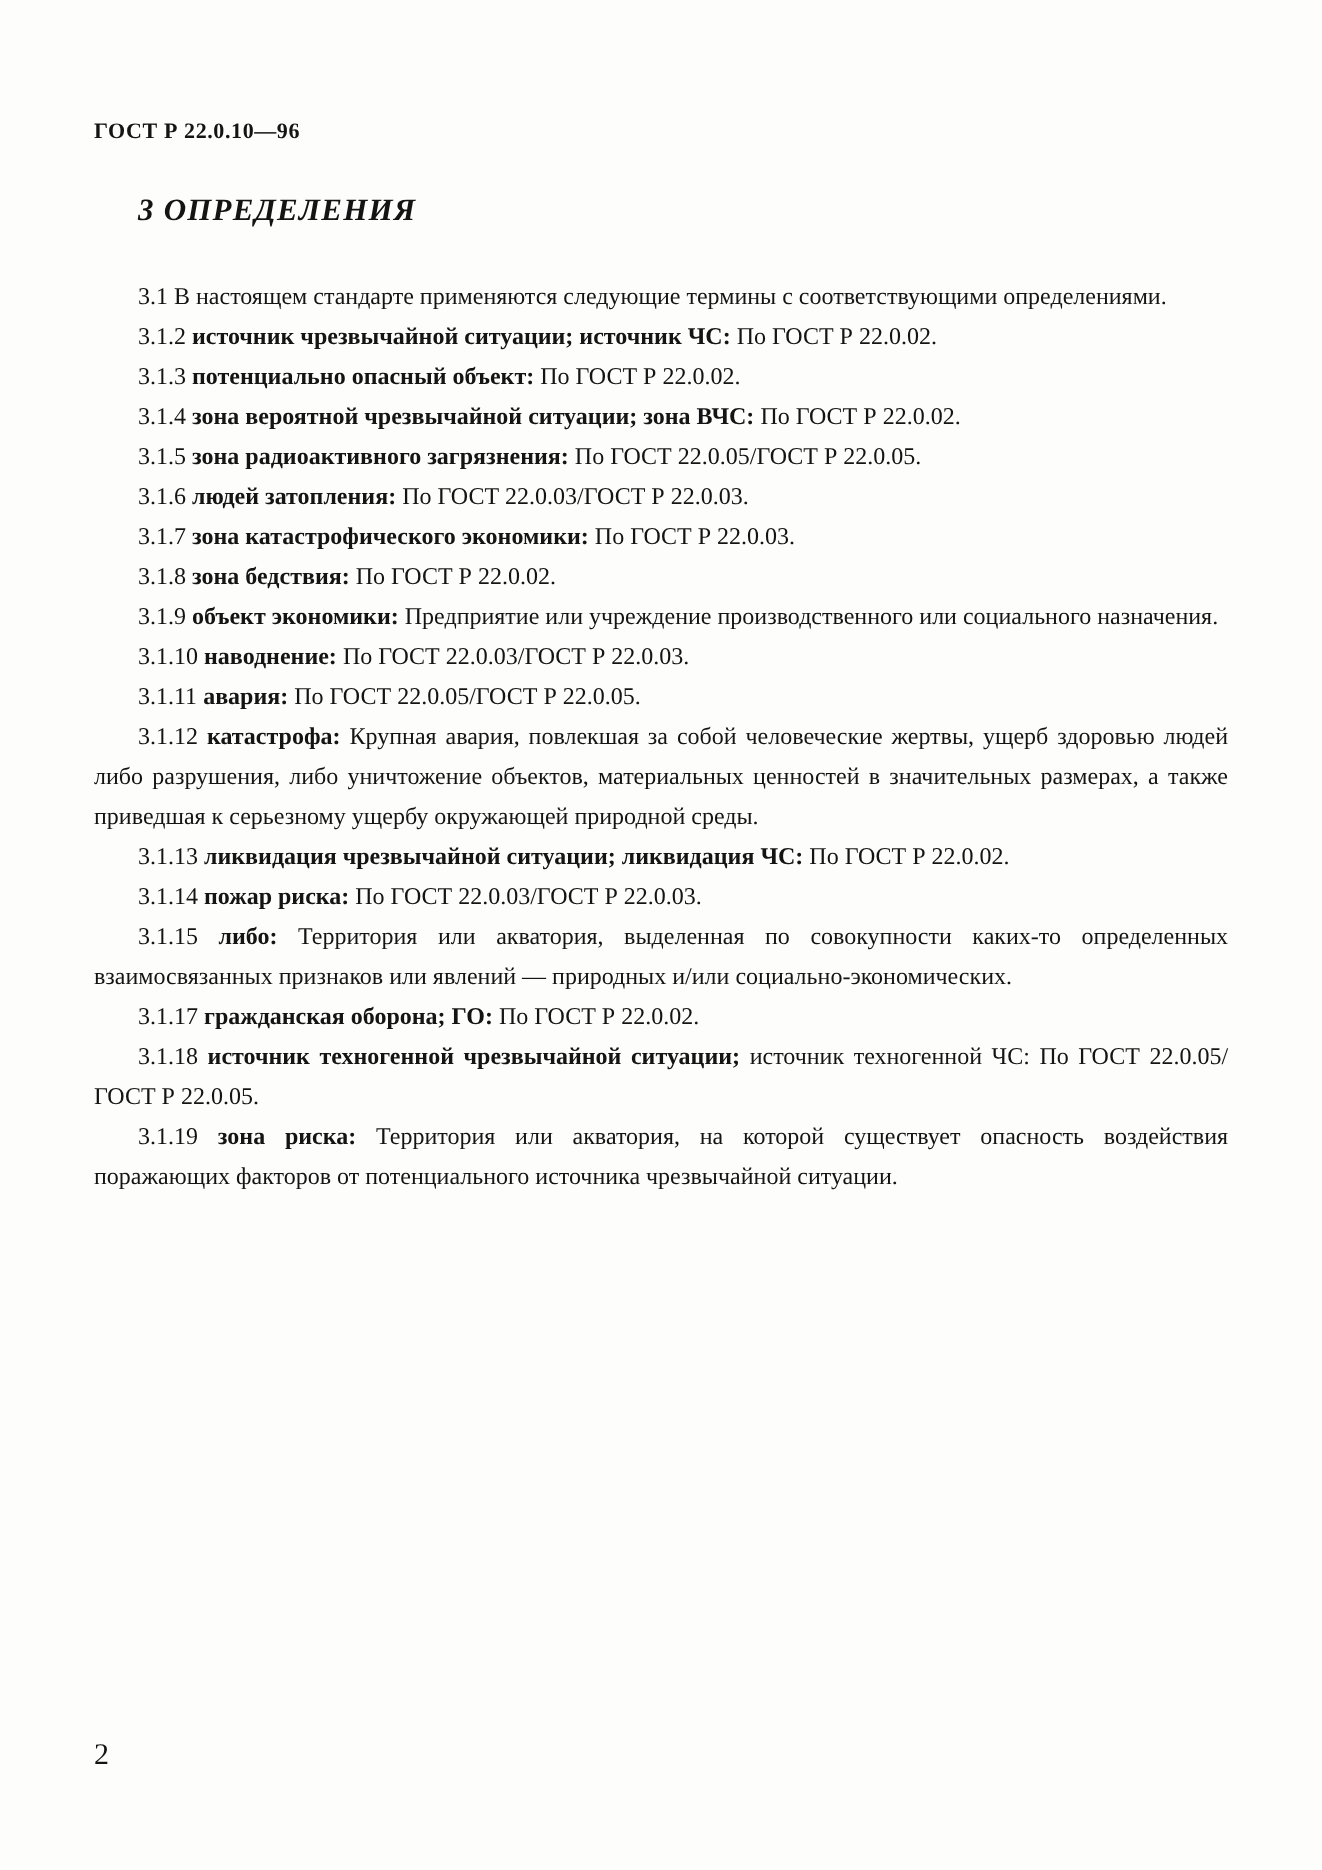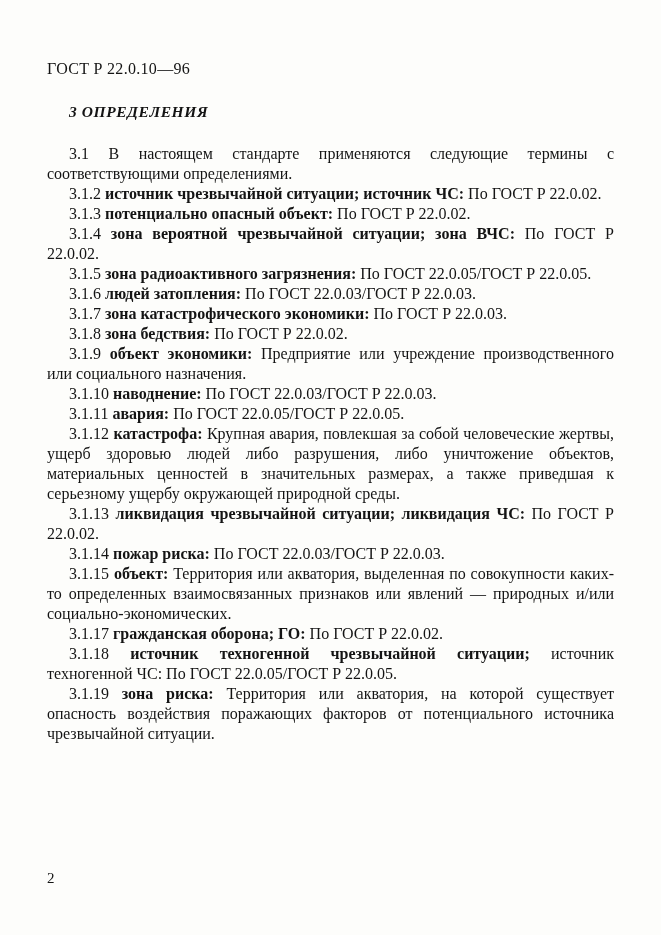--- a/index.html
+++ b/index.html
@@ -18,36 +18,36 @@
     overflow: hidden;
     box-shadow: 0 0 4px rgba(0,0,0,0.15);
   }
   .content {
     position: absolute;
     left: 47px;
     top: 60px;
     width: 567px;
   }
   .doc-header {
-    font-weight: normal;
-    font-size: 16px;
+    font-weight: bold;
+    font-size: 11px;
     letter-spacing: 0.3px;
     white-space: nowrap;
   }
   .section-title {
     font-weight: bold;
     font-size: 15.5px;
     letter-spacing: 0.6px;
     margin-top: 25px;
     padding-left: 22px;
     font-style: italic;
   }
   .paras {
     margin-top: 23px;
-    font-size: 16px;
+    font-size: 12px;
     line-height: 20px;
     text-align: justify;
   }
   .paras p {
     margin: 0;
     text-indent: 22px;
   }
   .paras .para-term {
     font-weight: bold;
   }
@@ -73,20 +73,20 @@
         <p><span class="para-num">3.1.5 </span><span class="para-term">зона радиоактивного загрязнения:</span> <span class="para-text">По ГОСТ 22.0.05/ГОСТ Р 22.0.05.</span></p>
         <p><span class="para-num">3.1.6 </span><span class="para-term">людей затопления:</span> <span class="para-text">По ГОСТ 22.0.03/ГОСТ Р 22.0.03.</span></p>
         <p><span class="para-num">3.1.7 </span><span class="para-term">зона катастрофического экономики:</span> <span class="para-text">По ГОСТ Р 22.0.03.</span></p>
         <p><span class="para-num">3.1.8 </span><span class="para-term">зона бедствия:</span> <span class="para-text">По ГОСТ Р 22.0.02.</span></p>
         <p><span class="para-num">3.1.9 </span><span class="para-term">объект экономики:</span> <span class="para-text">Предприятие или учреждение производственного или социального назначения.</span></p>
         <p><span class="para-num">3.1.10 </span><span class="para-term">наводнение:</span> <span class="para-text">По ГОСТ 22.0.03/ГОСТ Р 22.0.03.</span></p>
         <p><span class="para-num">3.1.11 </span><span class="para-term">авария:</span> <span class="para-text">По ГОСТ 22.0.05/ГОСТ Р 22.0.05.</span></p>
         <p><span class="para-num">3.1.12 </span><span class="para-term">катастрофа:</span> <span class="para-text">Крупная авария, повлекшая за собой человеческие жертвы, ущерб здоровью людей либо разрушения, либо уничтожение объектов, материальных ценностей в значительных размерах, а также приведшая к серьезному ущербу окружающей природной среды.</span></p>
         <p><span class="para-num">3.1.13 </span><span class="para-term">ликвидация чрезвычайной ситуации; ликвидация ЧС:</span> <span class="para-text">По ГОСТ Р 22.0.02.</span></p>
         <p><span class="para-num">3.1.14 </span><span class="para-term">пожар риска:</span> <span class="para-text">По ГОСТ 22.0.03/ГОСТ Р 22.0.03.</span></p>
-        <p><span class="para-num">3.1.15 </span><span class="para-term">объект:</span> <span class="para-text">Территория или акватория, выделенная по совокупности каких-то определенных взаимосвязанных признаков или явлений — природных и/или социально-экономических.</span></p>
+        <p><span class="para-num">3.1.15 </span><span class="para-term">либо:</span> <span class="para-text">Территория или акватория, выделенная по совокупности каких-то определенных взаимосвязанных признаков или явлений — природных и/или социально-экономических.</span></p>
         <p><span class="para-num">3.1.17 </span><span class="para-term">гражданская оборона; ГО:</span> <span class="para-text">По ГОСТ Р 22.0.02.</span></p>
         <p><span class="para-num">3.1.18 </span><span class="para-term">источник техногенной чрезвычайной ситуации;</span> <span class="para-text">источник техногенной ЧС: По ГОСТ 22.0.05/ГОСТ Р 22.0.05.</span></p>
         <p><span class="para-num">3.1.19 </span><span class="para-term">зона риска:</span> <span class="para-text">Территория или акватория, на которой существует опасность воздействия поражающих факторов от потенциального источника чрезвычайной ситуации.</span></p>
       </div>
   </div>
   <div class="page-number">2</div>
 </div>
 
 </body></html>

